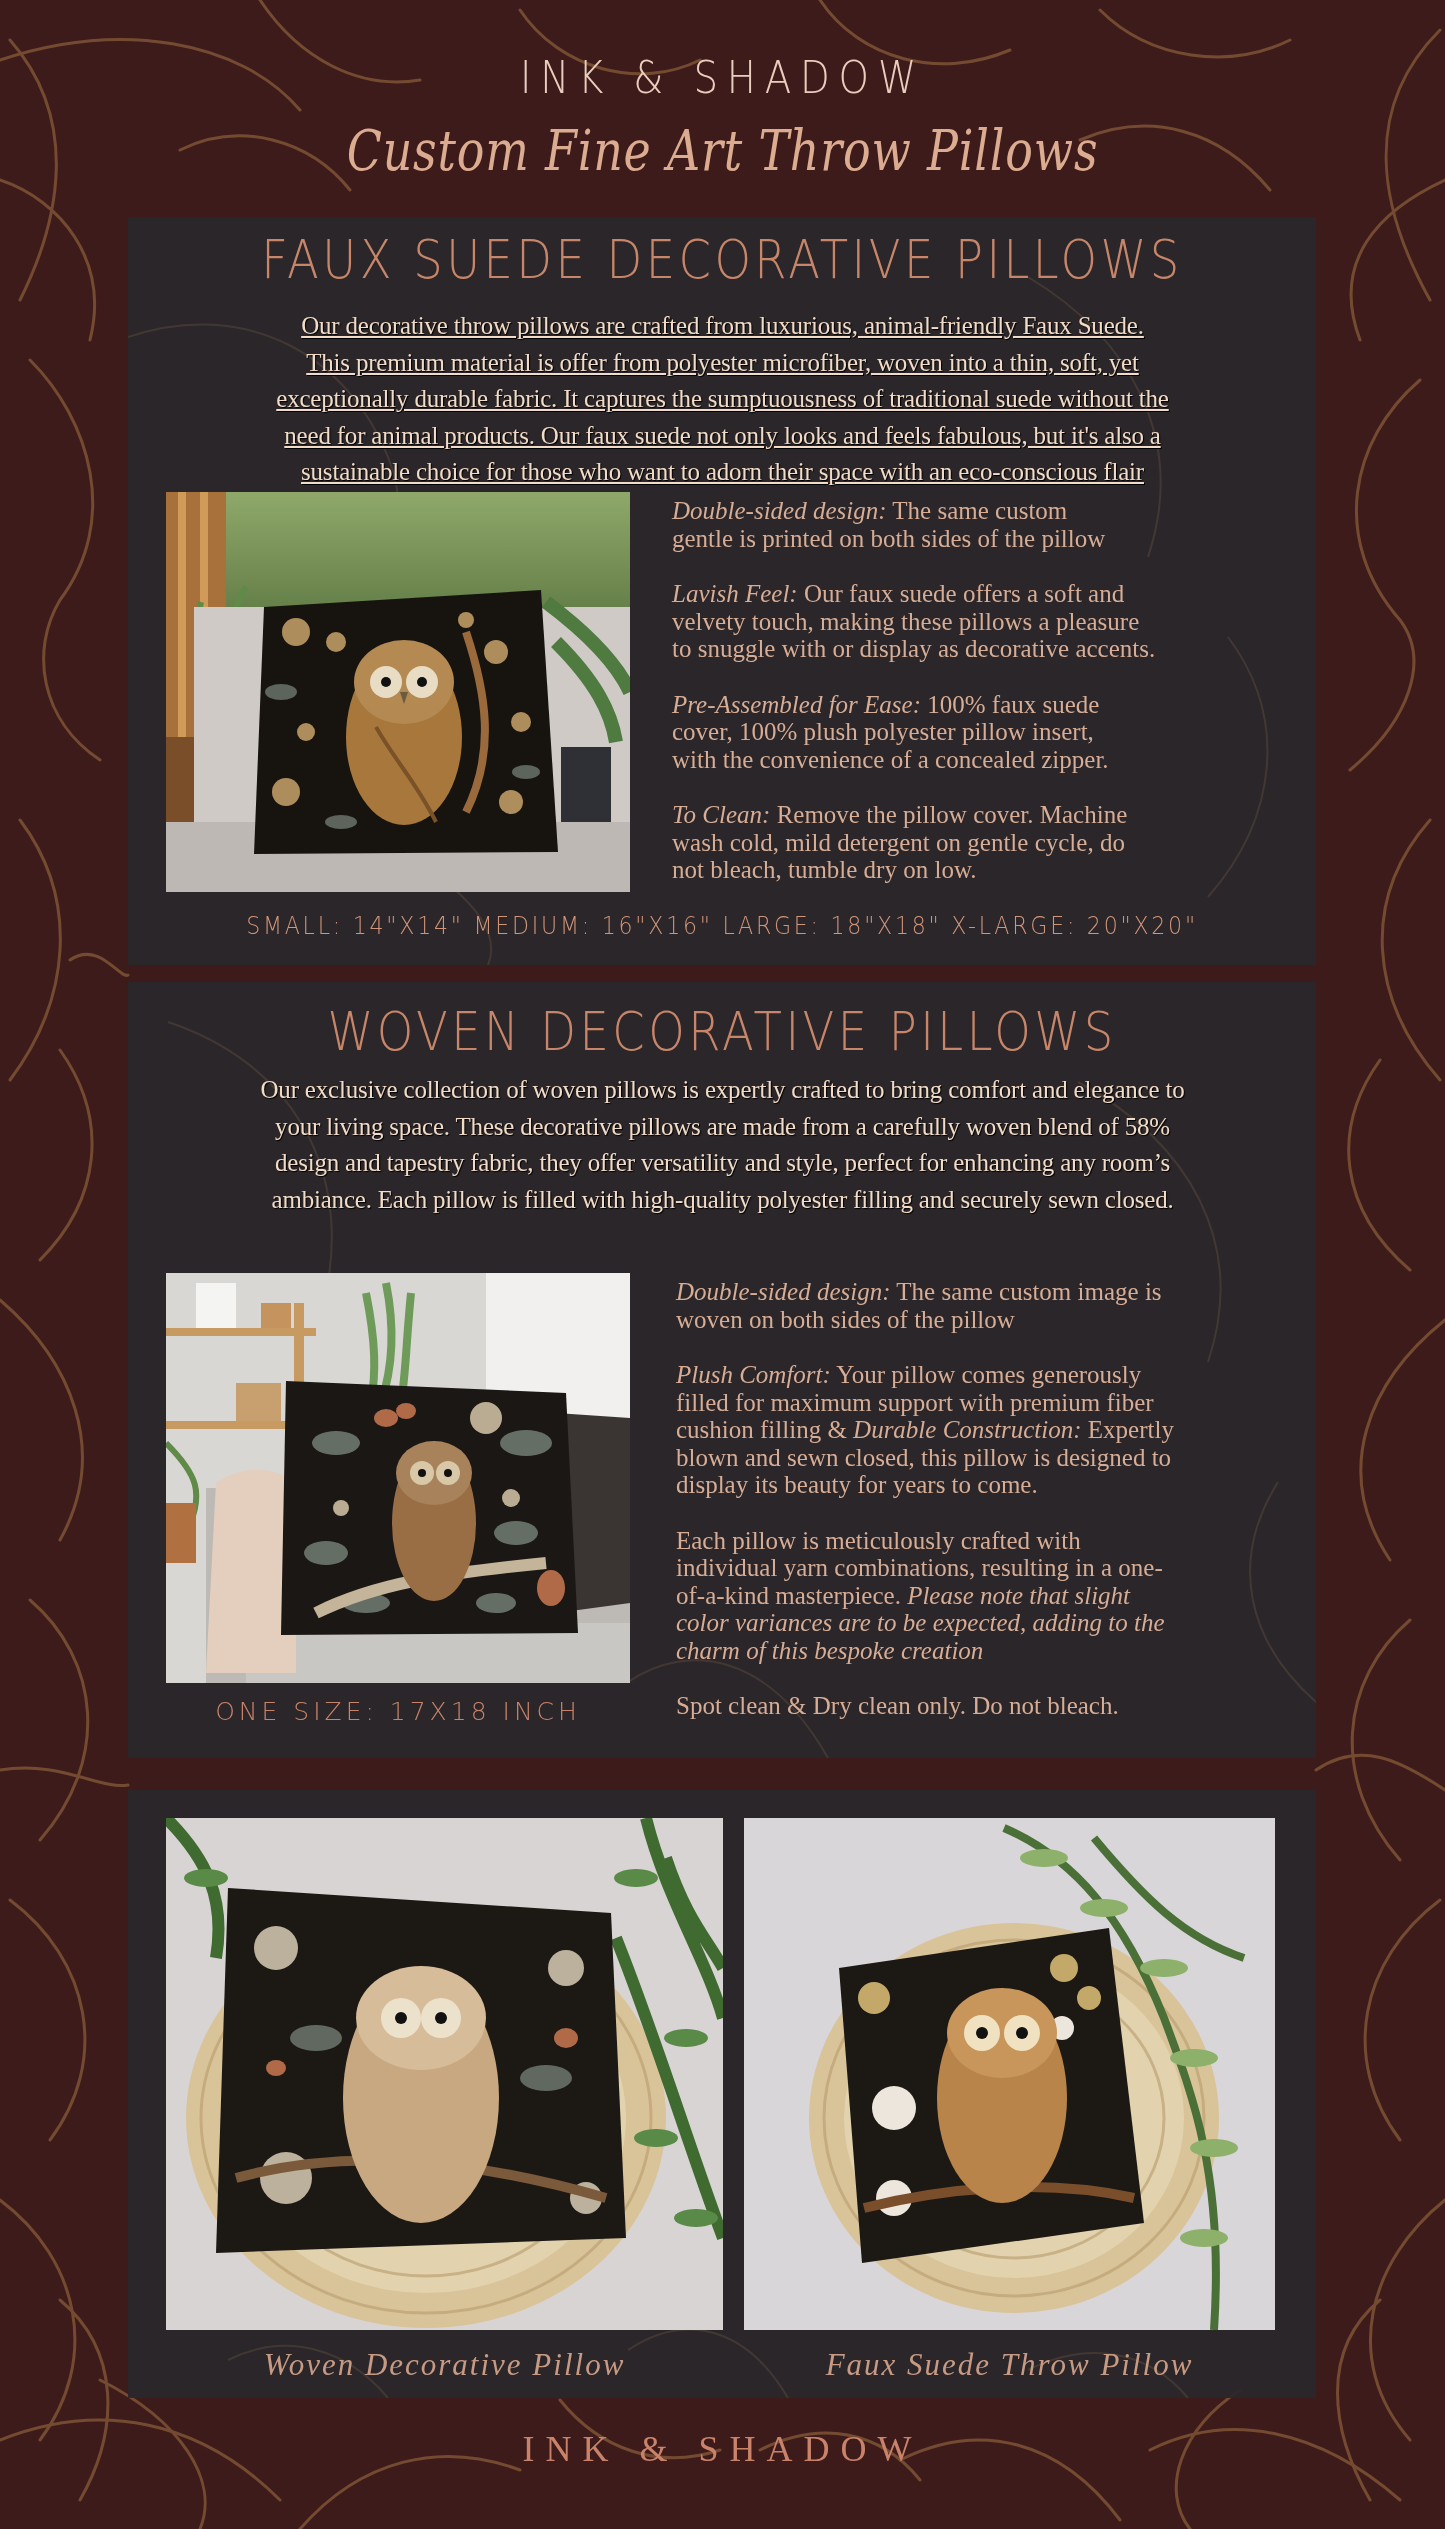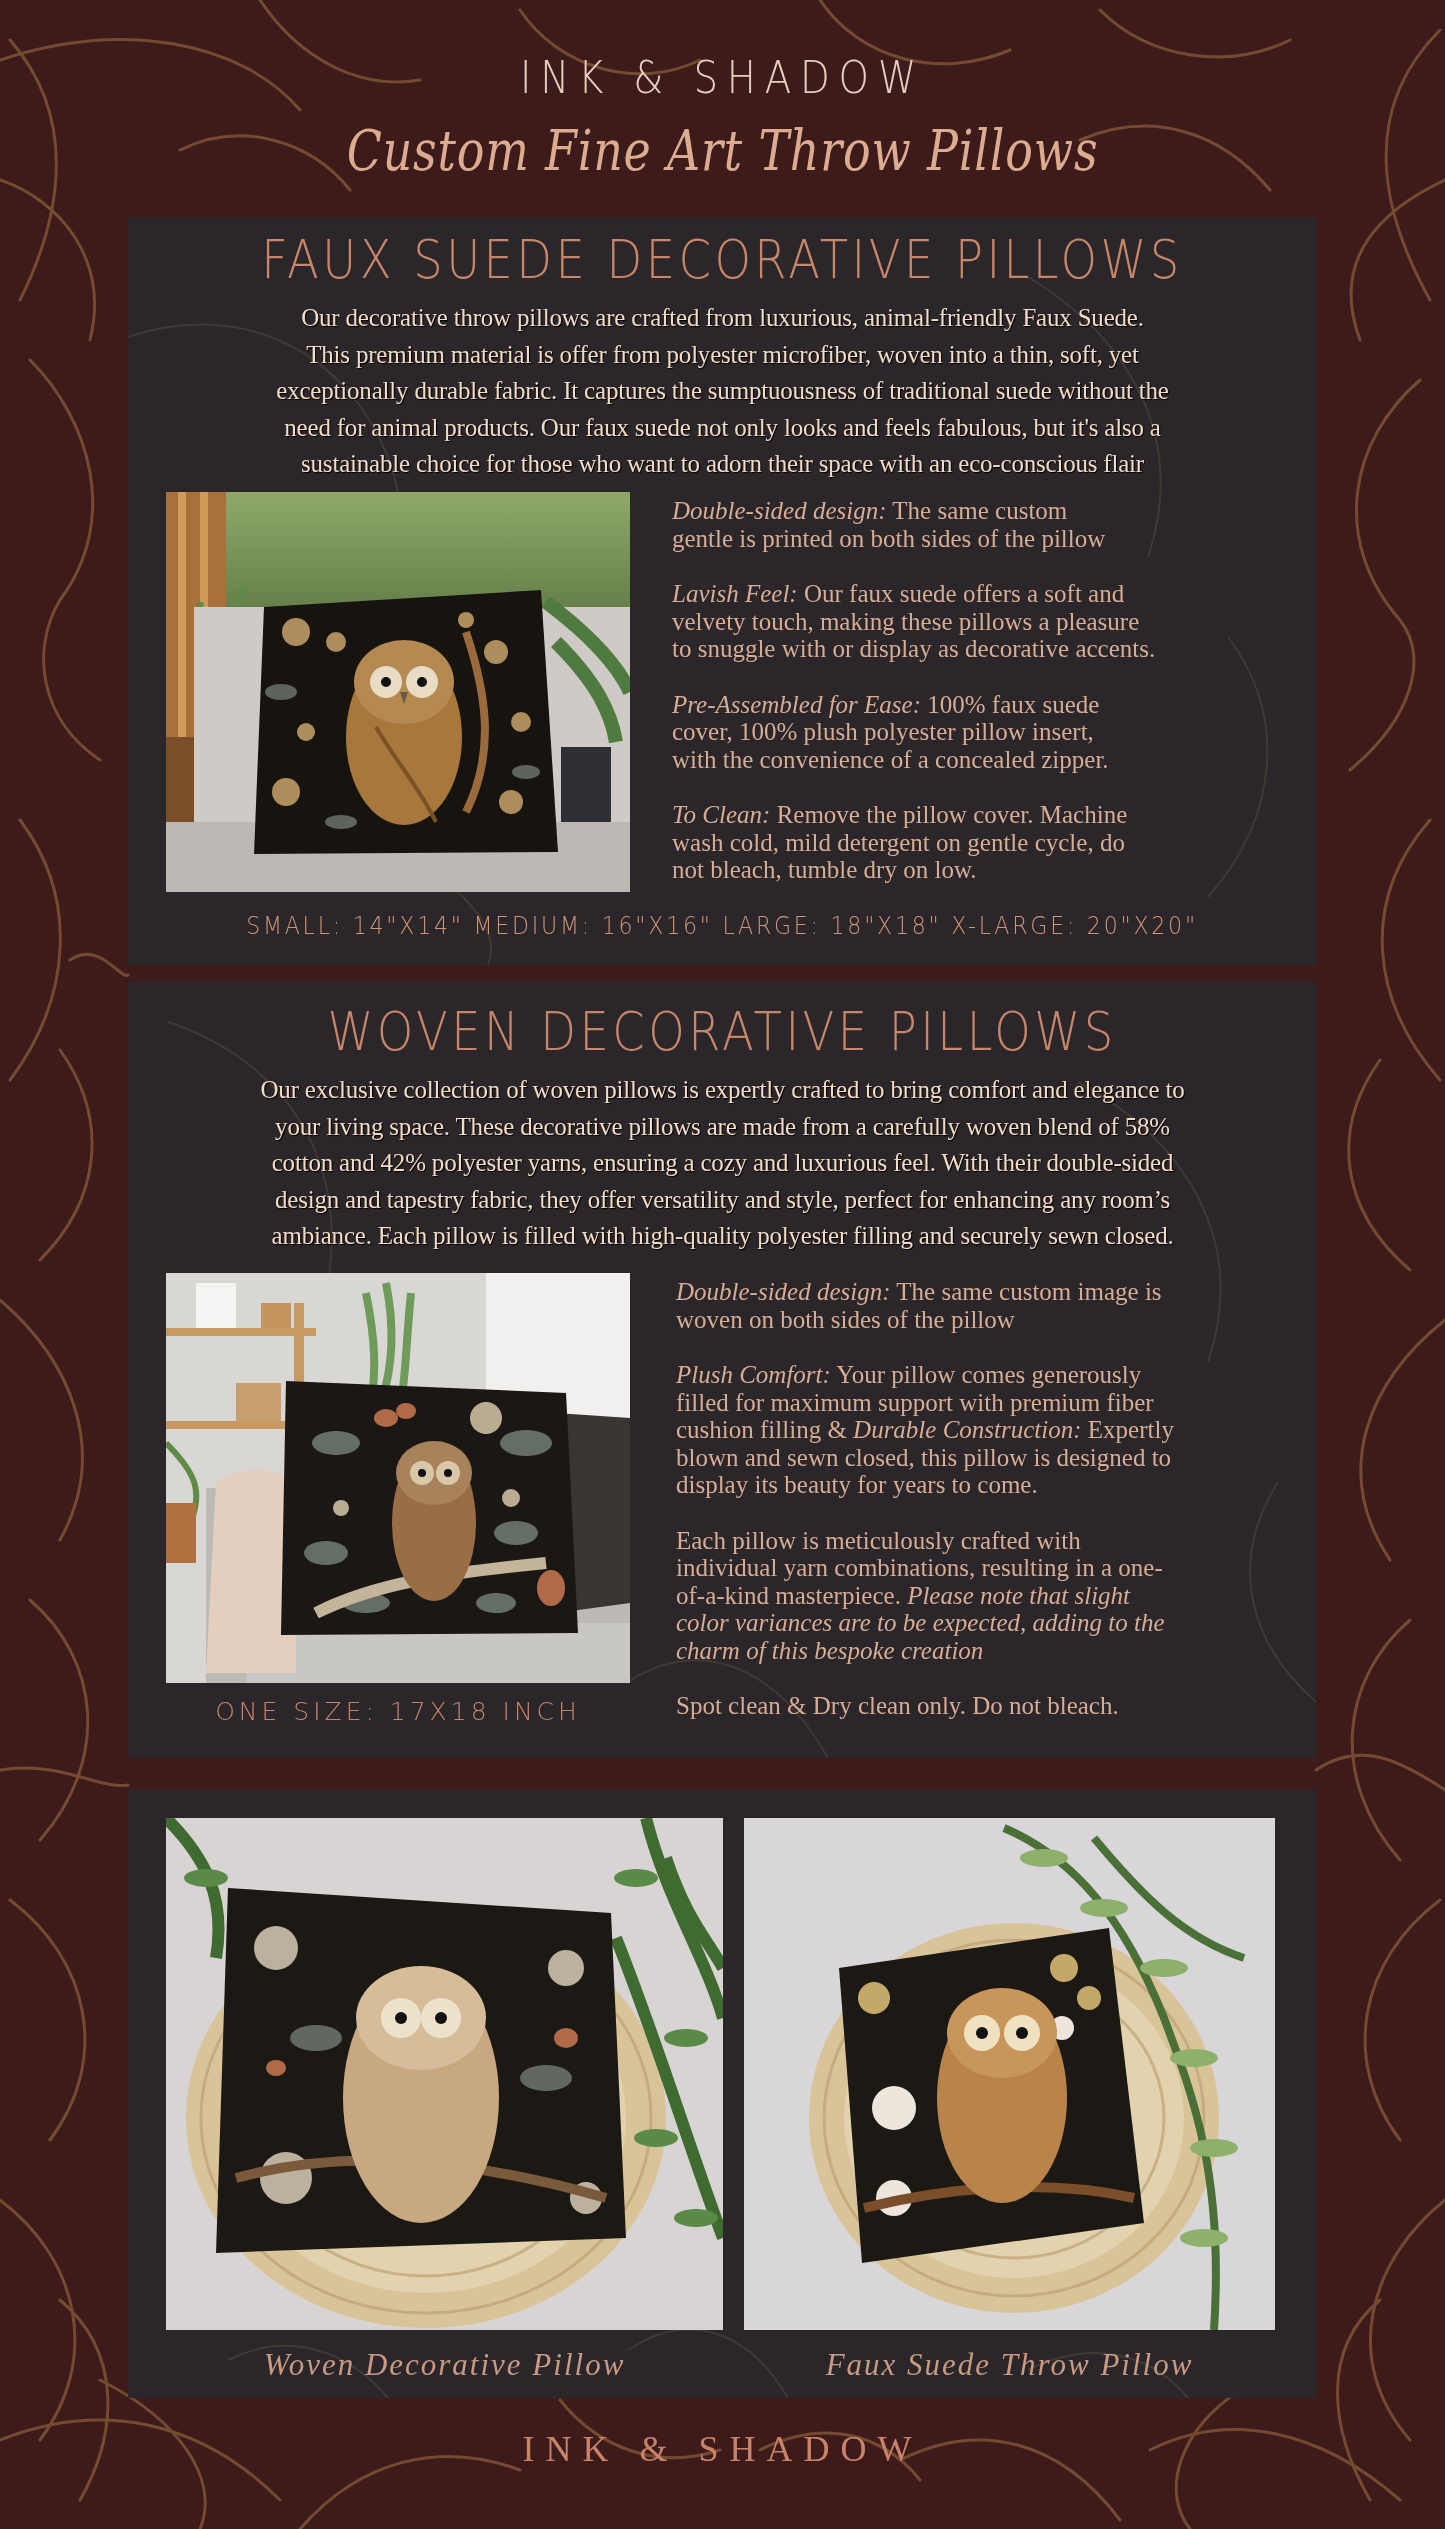--- a/index.html
+++ b/index.html
@@ -98,21 +98,21 @@
 <div class="abs brand-subtitle">Custom Fine Art Throw Pillows</div>
 
 <div class="panel" style="top:217px;height:748px;">
   <svg class="panel-art" viewBox="0 0 1188 748" preserveAspectRatio="none">
     <g fill="none" stroke="#6e5a48" stroke-width="2">
       <path d="M0 120 C120 80 220 140 260 240 C300 340 220 420 120 460 M900 60 C1000 120 1060 220 1020 340 M1100 420 C1160 500 1150 600 1080 680 M200 600 C300 640 380 700 360 748"></path>
     </g>
   </svg>
 </div>
 <div class="abs sec-title" style="top:228px;">FAUX SUEDE DECORATIVE PILLOWS</div>
-<div class="abs intro" style="top:300px;">
+<div class="abs intro" style="top:308px;text-decoration:underline;">
   <div>Our decorative throw pillows are crafted from luxurious, animal-friendly Faux Suede.</div>
   <div>This premium material is offer from polyester microfiber, woven into a thin, soft, yet</div>
   <div>exceptionally durable fabric. It captures the sumptuousness of traditional suede without the</div>
   <div>need for animal products. Our faux suede not only looks and feels fabulous, but it's also a</div>
   <div>sustainable choice for those who want to adorn their space with an eco-conscious flair</div>
 </div>
 
 <div class="photo" style="left:166px;top:492px;width:464px;height:400px;" aria-label="Owl tapestry faux suede pillow on a grey sofa with plants">
   <svg viewBox="0 0 464 400" preserveAspectRatio="none">
     <defs>
@@ -174,21 +174,20 @@
   <svg class="panel-art" viewBox="0 0 1188 776" preserveAspectRatio="none">
     <g fill="none" stroke="#6e5a48" stroke-width="2">
       <path d="M40 40 C160 80 220 180 200 300 M950 100 C1060 160 1120 260 1080 380 M1150 500 C1100 580 1120 660 1188 720 M500 700 C560 660 640 670 700 776"></path>
     </g>
   </svg>
 </div>
 <div class="abs sec-title" style="top:1000px;">WOVEN DECORATIVE PILLOWS</div>
 <div class="abs intro" style="top:1072px;">
   <div>Our exclusive collection of woven pillows is expertly crafted to bring comfort and elegance to</div>
   <div>your living space. These decorative pillows are made from a carefully woven blend of 58%</div>
-  <div>cotton and 42% polyester yarns, ensuring a cozy and luxurious feel. With their double-sided</div>
   <div>design and tapestry fabric, they offer versatility and style, perfect for enhancing any room’s</div>
   <div>ambiance. Each pillow is filled with high-quality polyester filling and securely sewn closed.</div>
 </div>
 
 <div class="photo" style="left:166px;top:1273px;width:464px;height:410px;" aria-label="Woven owl tapestry pillow on a sofa with throw blanket and shelves">
   <svg viewBox="0 0 464 410" preserveAspectRatio="none">
     <rect width="464" height="410" fill="#d9d7d4"></rect>
     <rect x="320" y="0" width="144" height="150" fill="#f1f0ee"></rect>
     <rect x="0" y="55" width="150" height="8" fill="#c79a62"></rect>
     <rect x="0" y="148" width="120" height="8" fill="#c79a62"></rect>

